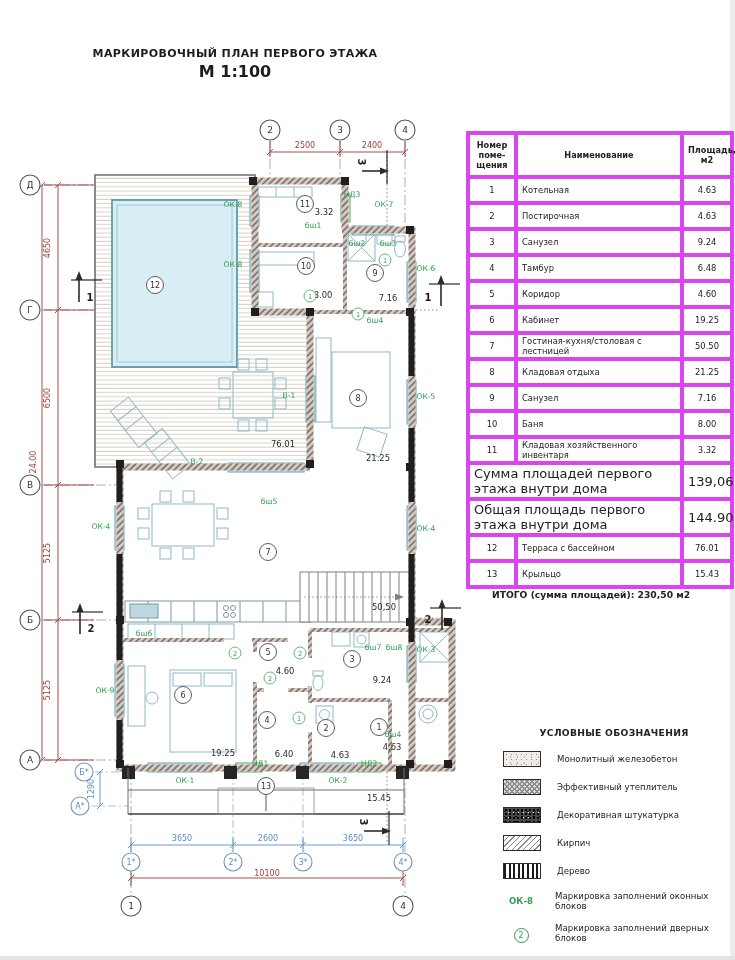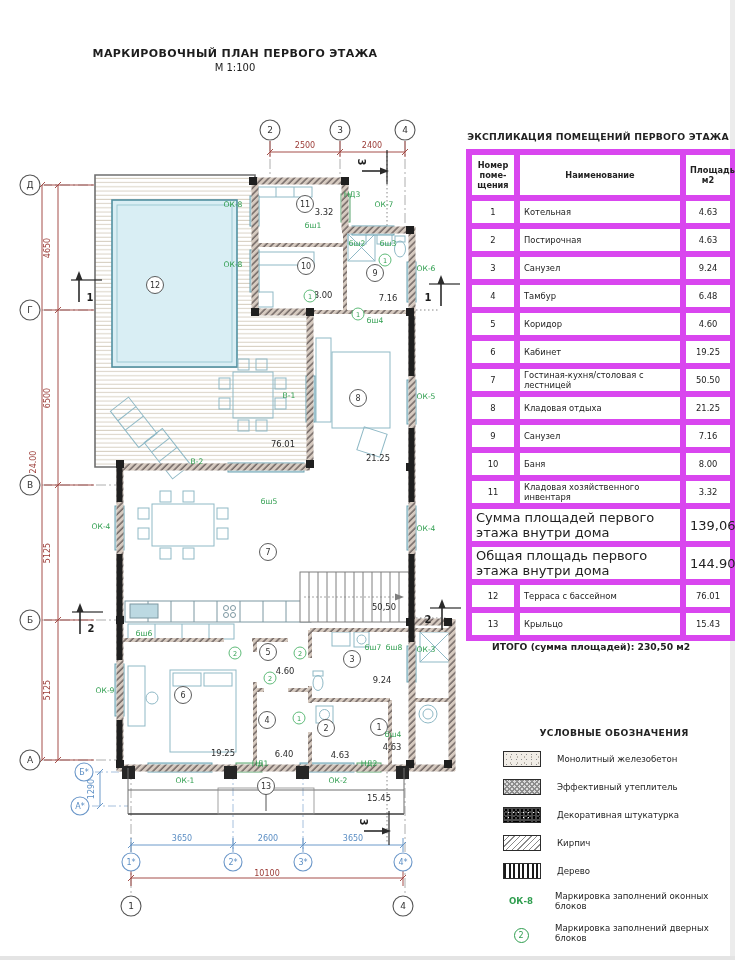--- a/index.html
+++ b/index.html
@@ -3,30 +3,30 @@
 <meta charset="utf-8">
 <style>
   html,body{margin:0;padding:0;background:#fff;}
   body{width:735px;height:960px;position:relative;overflow:hidden;
        font-family:"DejaVu Sans","Liberation Sans",sans-serif;color:#222;}
   .edge-r{position:absolute;right:0;top:0;width:5px;height:960px;background:#ececec;}
   .edge-b{position:absolute;left:0;bottom:0;width:735px;height:4px;background:#e4e4e4;}
 
   .plan-title{position:absolute;left:90px;top:47px;width:290px;text-align:center;}
   .plan-title .t1{font-size:11px;font-weight:bold;letter-spacing:.4px;color:#1d1d1d;}
-  .plan-title .t2{font-size:10px;margin-top:2px;color:#1d1d1d;}
+  .plan-title .t2{font-size:16px;margin-top:2px;color:#1d1d1d;font-weight:bold;}
 
   #plan-svg{position:absolute;left:0;top:0;width:735px;height:960px;}
   #plan-svg text{font-family:"DejaVu Sans","Liberation Sans",sans-serif;}
 
   
   .exp-panel{position:absolute;left:466px;top:131px;width:264px;}
   .exp-title{font-size:9.3px;font-weight:bold;text-align:center;margin-bottom:7px;letter-spacing:.2px;}
   table.exp{border-collapse:collapse;width:264px;table-layout:fixed;}
-  table.exp td{border:6px solid #d946ef;font-size:8.4px;padding:1px 4px;vertical-align:middle;}
+  table.exp td{border:4px solid #d946ef;font-size:8.4px;padding:1px 4px;vertical-align:middle;}
   table.exp td.c{text-align:center;}
   table.exp td.r{text-align:center;}
   table.exp tr.hdr td{font-size:8.2px;text-align:center;white-space:pre-line;height:38px;font-weight:bold;}
   table.exp tr.data td{height:20px;}
   table.exp tr.sum td{height:19px;font-size:13px;}
   .col-num{width:48px}.col-name{width:166px}.col-area{width:50px}
   .itogo{font-size:9.2px;font-weight:bold;padding-left:26px;}
 
   
   .legend{position:absolute;left:468px;top:727px;width:262px;}
@@ -507,21 +507,20 @@
       <line x1="387" y1="150" x2="387" y2="184" stroke="#2b2b2b" stroke-width="1.2"></line>
       <text x="358" y="162" text-anchor="middle" font-size="10" font-weight="bold" fill="#1d1d1d" transform="rotate(90 358 162)">3</text>
       <line x1="364" y1="831" x2="382" y2="831" stroke="#2b2b2b" stroke-width="1.6"></line>
       <polygon points="391,831 382,827.5 382,834.5" fill="#2b2b2b"></polygon>
       <line x1="389" y1="811" x2="389" y2="845" stroke="#2b2b2b" stroke-width="1.2"></line>
       <text x="360" y="822" text-anchor="middle" font-size="10" font-weight="bold" fill="#1d1d1d" transform="rotate(90 360 822)">3</text>
     </g>
 </svg>
 
 <div class="exp-panel">
-  <div class="exp-title">ЭКСПЛИКАЦИЯ ПОМЕЩЕНИЙ ПЕРВОГО ЭТАЖА</div>
   <table class="exp">
     <colgroup>
         <col class="col-num">
         <col class="col-name">
         <col class="col-area">
       </colgroup>
     <tbody id="exp-body">
         <tr class="hdr">
           <td>Номер
 поме-

